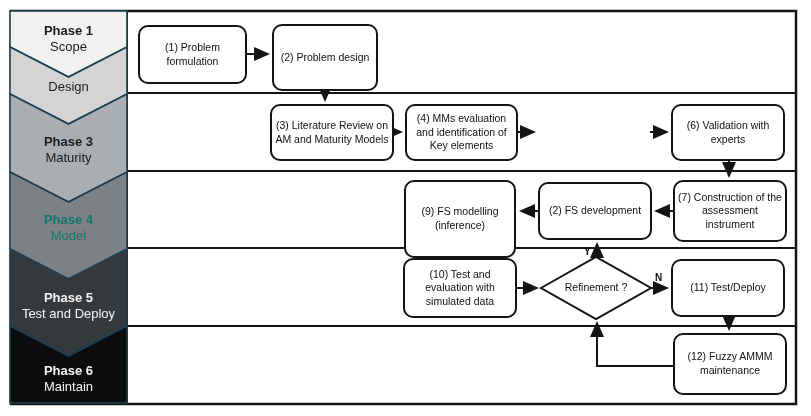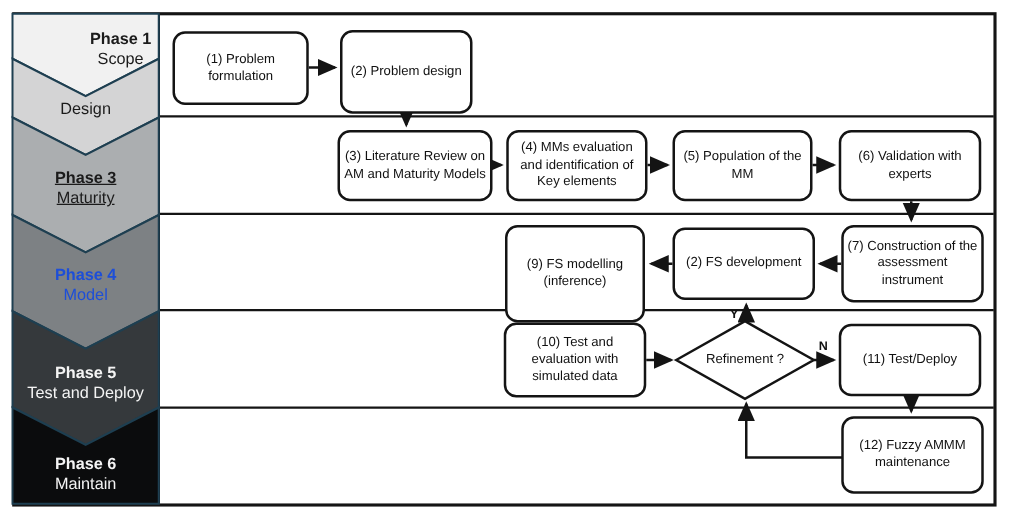--- a/index.html
+++ b/index.html
@@ -64,49 +64,48 @@
     <line x1="460" y1="242" x2="460" y2="254" stroke="#141414" stroke-width="2" marker-end="url(#arrow)"></line>
     <line x1="517" y1="288" x2="537" y2="288" stroke="#141414" stroke-width="2" marker-end="url(#arrow)"></line>
     <line x1="597" y1="256" x2="597" y2="244" stroke="#141414" stroke-width="2" marker-end="url(#arrow)"></line>
     <line x1="651" y1="288" x2="667" y2="288" stroke="#141414" stroke-width="2" marker-end="url(#arrow)"></line>
     <line x1="729" y1="317" x2="729" y2="329" stroke="#141414" stroke-width="2" marker-end="url(#arrow)"></line>
     <path d="M675,366 L597,366 L597,323" fill="none" stroke="#141414" stroke-width="2" marker-end="url(#arrow)"></path>
 
     <polygon points="541,288 596,257 651,288 596,319" fill="#ffffff" stroke="#141414" stroke-width="2"></polygon>
   </svg>
 
-  <div class="phase-label" style="top: 23px; color: rgb(27, 27, 27); margin-left: 28px;">
+  <div class="phase-label" style="top: 23px; color: rgb(27, 27, 27);">
     <div class="phase-title">Phase 1</div>
     <div class="phase-subtitle">Scope</div>
   </div>
   <div class="phase-label" style="top: 79px; color: rgb(27, 27, 27);">
     <div class="phase-subtitle">Design</div>
   </div>
-  <div class="phase-label" style="top: 134px; color: rgb(27, 27, 27); text-decoration: underline;">
+  <div class="phase-label" style="top: 134px; color: rgb(27, 27, 27);">
     <div class="phase-title">Phase 3</div>
     <div class="phase-subtitle">Maturity</div>
   </div>
-  <div class="phase-label" style="top: 212px; color: #1d4ed8;">
+  <div class="phase-label" style="top: 212px; color: #0f766e;">
     <div class="phase-title">Phase 4</div>
     <div class="phase-subtitle">Model</div>
   </div>
   <div class="phase-label" style="top: 290px; color: rgb(244, 244, 244);">
     <div class="phase-title">Phase 5</div>
     <div class="phase-subtitle">Test and Deploy</div>
   </div>
   <div class="phase-label" style="top: 363px; color: rgb(244, 244, 244);">
     <div class="phase-title">Phase 6</div>
     <div class="phase-subtitle">Maintain</div>
   </div>
 
   <div class="node" style="left:138px;top:25px;width:109px;height:59px">(1) Problem formulation</div>
   <div class="node" style="left:272px;top:24px;width:106px;height:67px">(2) Problem design</div>
   <div class="node" style="left:270px;top:104px;width:124px;height:57px">(3) Literature Review on AM and Maturity Models</div>
   <div class="node" style="left:405px;top:104px;width:113px;height:57px">(4) MMs evaluation and identification of Key elements</div>
-  <div class="node" style="left:538px;top:104px;width:112px;height:57px">(5) Population of the MM</div>
   <div class="node" style="left:671px;top:104px;width:114px;height:57px">(6) Validation with experts</div>
   <div class="node" style="left:673px;top:180px;width:114px;height:62px">(7) Construction of the assessment instrument</div>
   <div class="node" style="left:538px;top:182px;width:114px;height:58px">(2) FS development</div>
   <div class="node" style="left:404px;top:180px;width:112px;height:78px">(9) FS modelling (inference)</div>
   <div class="node" style="left:403px;top:258px;width:114px;height:60px">(10) Test and evaluation with simulated data</div>
   <div class="node" style="left:671px;top:259px;width:114px;height:58px">(11) Test/Deploy</div>
   <div class="node" style="left:673px;top:333px;width:114px;height:62px">(12) Fuzzy AMMM maintenance</div>
 
   <div class="decision-label" style="left:564px;top:270px;width:64px;height:36px">Refinement ?</div>
   <div class="branch-label" style="left:584px;top:246px">Y</div>

